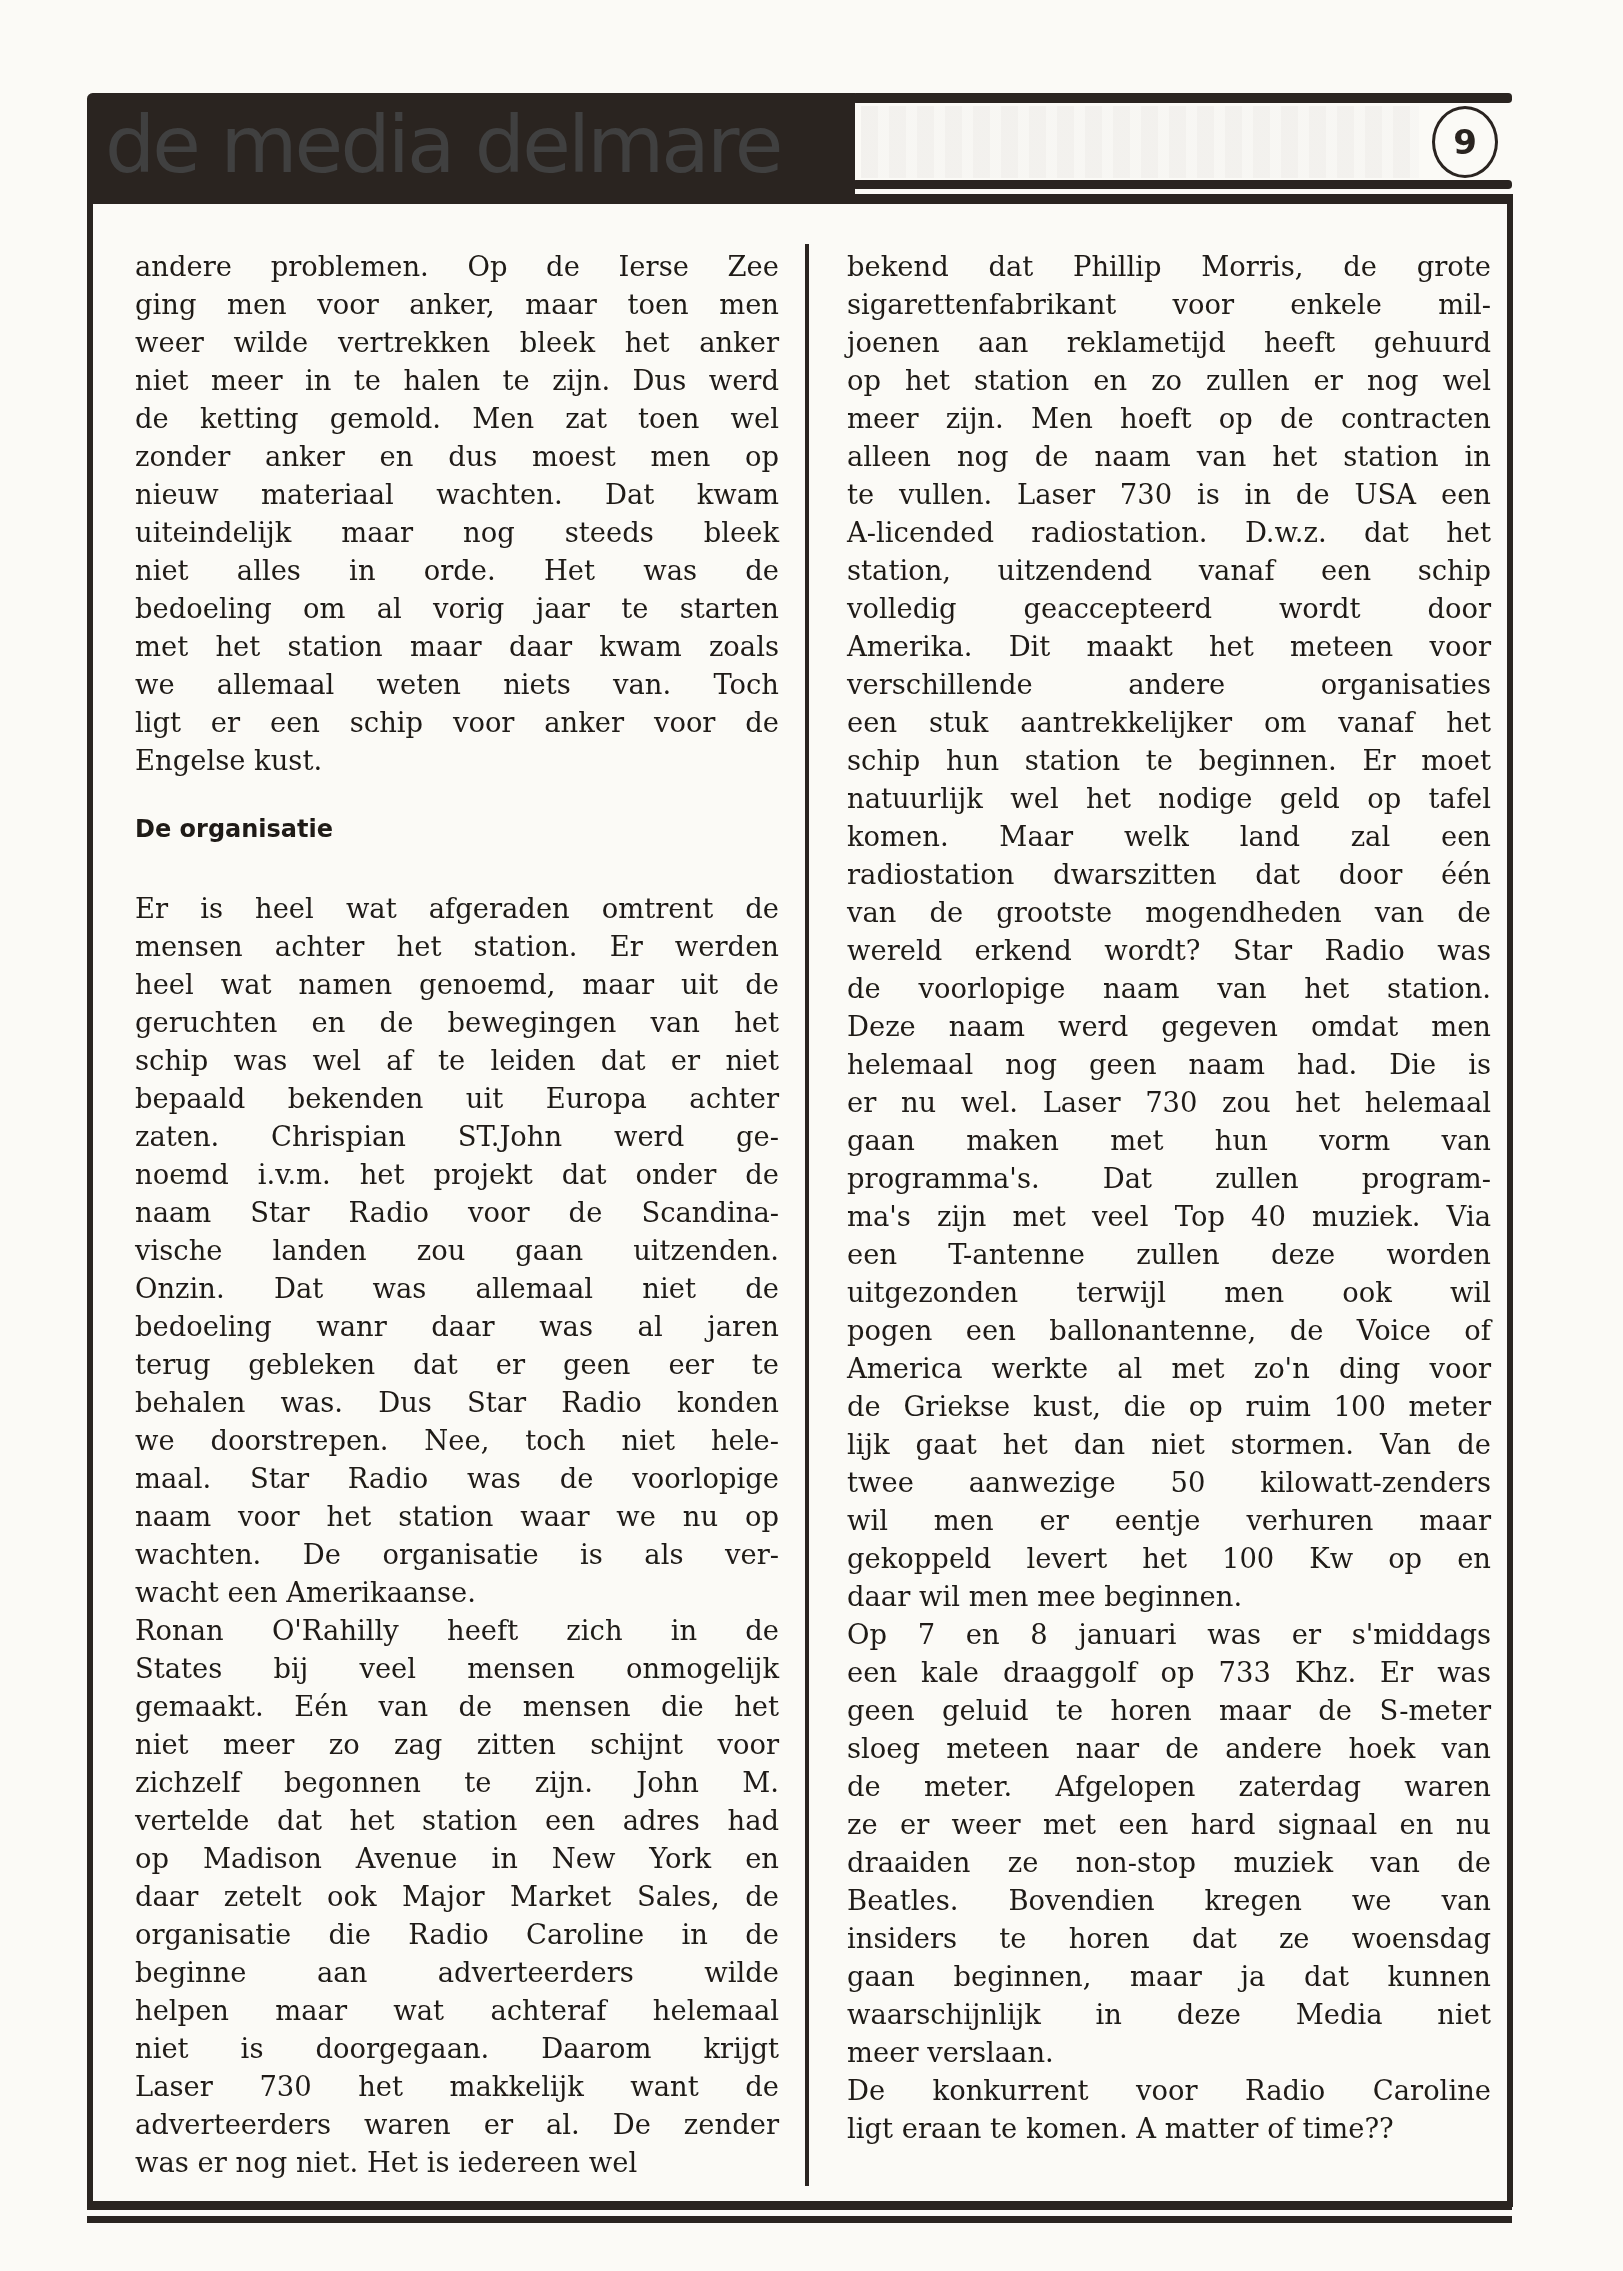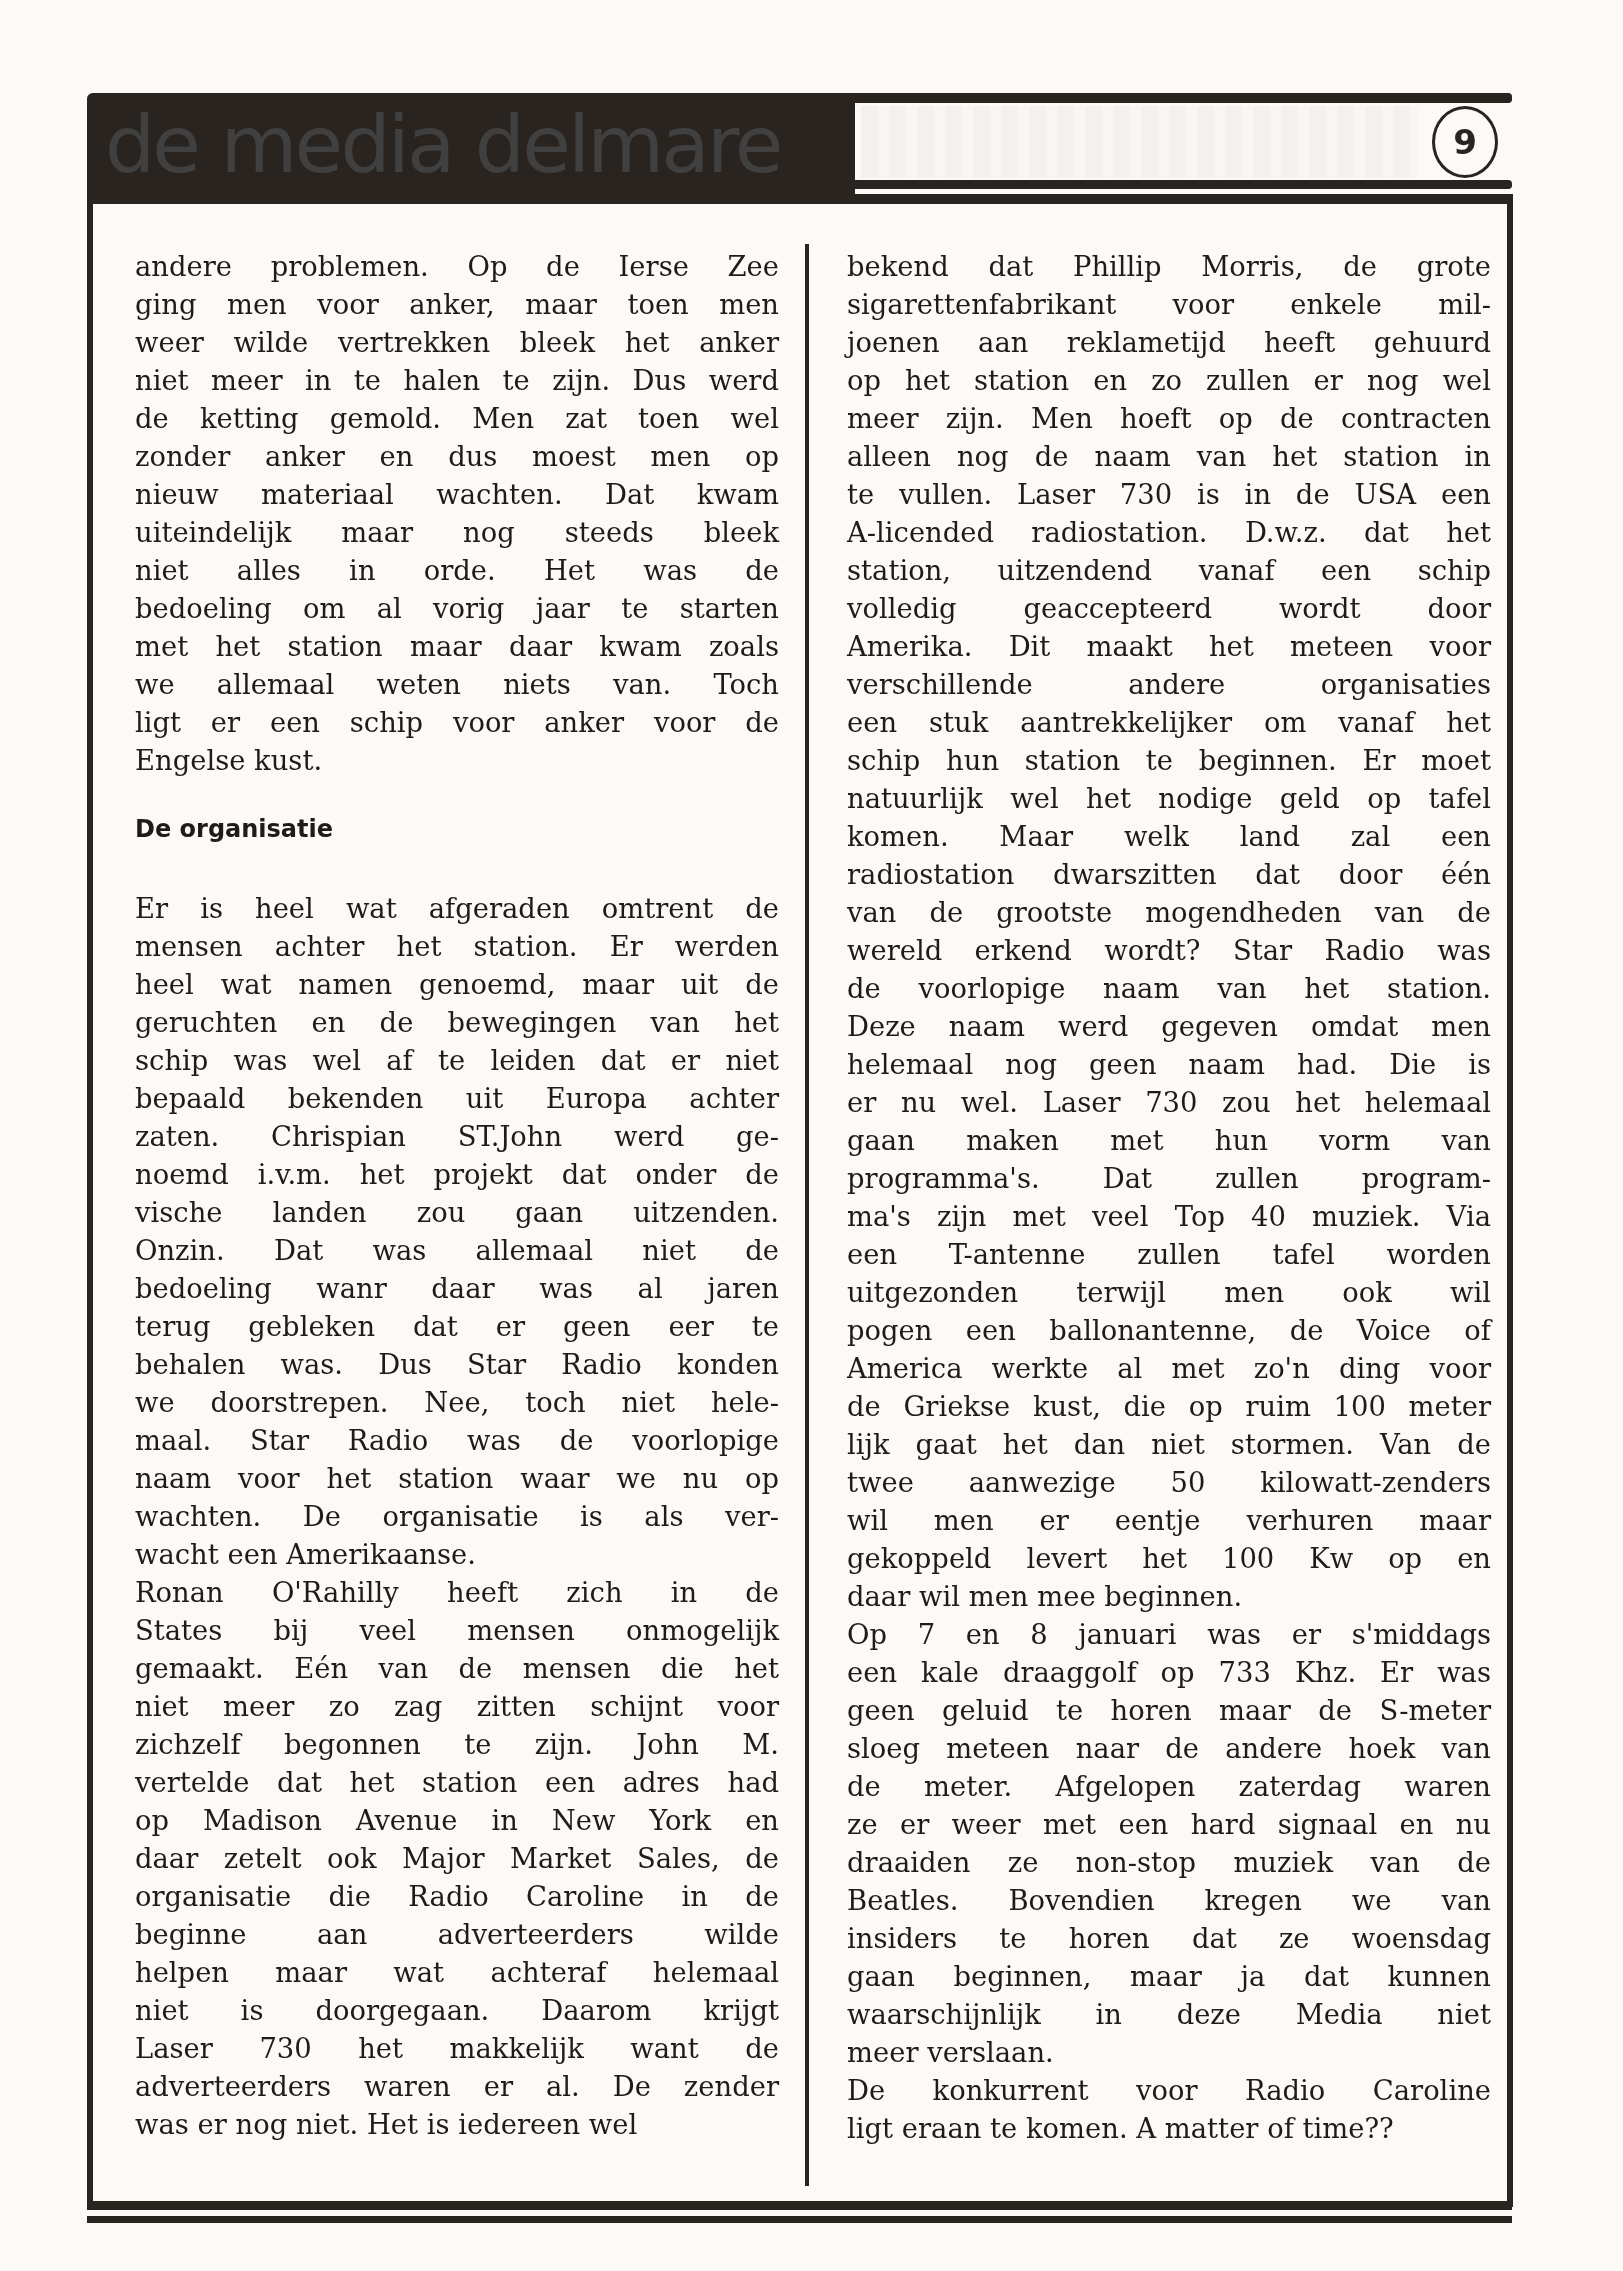--- a/index.html
+++ b/index.html
@@ -152,20 +152,21 @@
   <div class="section-heading">De organisatie</div>
   <p>
       <span class="line">Er is heel wat afgeraden omtrent de</span>
       <span class="line">mensen achter het station. Er werden</span>
       <span class="line">heel wat namen genoemd, maar uit de</span>
       <span class="line">geruchten en de bewegingen van het</span>
       <span class="line">schip was wel af te leiden dat er niet</span>
       <span class="line">bepaald bekenden uit Europa achter</span>
       <span class="line">zaten. Chrispian ST.John werd ge-</span>
       <span class="line">noemd i.v.m. het projekt dat onder de</span>
+      <span class="line">naam Star Radio voor de Scandina-</span>
       <span class="line">vische landen zou gaan uitzenden.</span>
       <span class="line">Onzin. Dat was allemaal niet de</span>
       <span class="line">bedoeling wanr daar was al jaren</span>
       <span class="line">terug gebleken dat er geen eer te</span>
       <span class="line">behalen was. Dus Star Radio konden</span>
       <span class="line">we doorstrepen. Nee, toch niet hele-</span>
       <span class="line">maal. Star Radio was de voorlopige</span>
       <span class="line">naam voor het station waar we nu op</span>
       <span class="line">wachten. De organisatie is als ver-</span>
       <span class="line last">wacht een Amerikaanse.</span>
@@ -210,21 +211,21 @@
       <span class="line">radiostation dwarszitten dat door één</span>
       <span class="line">van de grootste mogendheden van de</span>
       <span class="line">wereld erkend wordt? Star Radio was</span>
       <span class="line">de voorlopige naam van het station.</span>
       <span class="line">Deze naam werd gegeven omdat men</span>
       <span class="line">helemaal nog geen naam had. Die is</span>
       <span class="line">er nu wel. Laser 730 zou het helemaal</span>
       <span class="line">gaan maken met hun vorm van</span>
       <span class="line">programma's. Dat zullen program-</span>
       <span class="line">ma's zijn met veel Top 40 muziek. Via</span>
-      <span class="line">een T-antenne zullen tafel worden</span>
+      <span class="line">een T-antenne zullen deze worden</span>
       <span class="line">uitgezonden terwijl men ook wil</span>
       <span class="line">pogen een ballonantenne, de Voice of</span>
       <span class="line">America werkte al met zo'n ding voor</span>
       <span class="line">de Griekse kust, die op ruim 100 meter</span>
       <span class="line">lijk gaat het dan niet stormen. Van de</span>
       <span class="line">twee aanwezige 50 kilowatt-zenders</span>
       <span class="line">wil men er eentje verhuren maar</span>
       <span class="line">gekoppeld levert het 100 Kw op en</span>
       <span class="line last">daar wil men mee beginnen.</span>
     </p>

